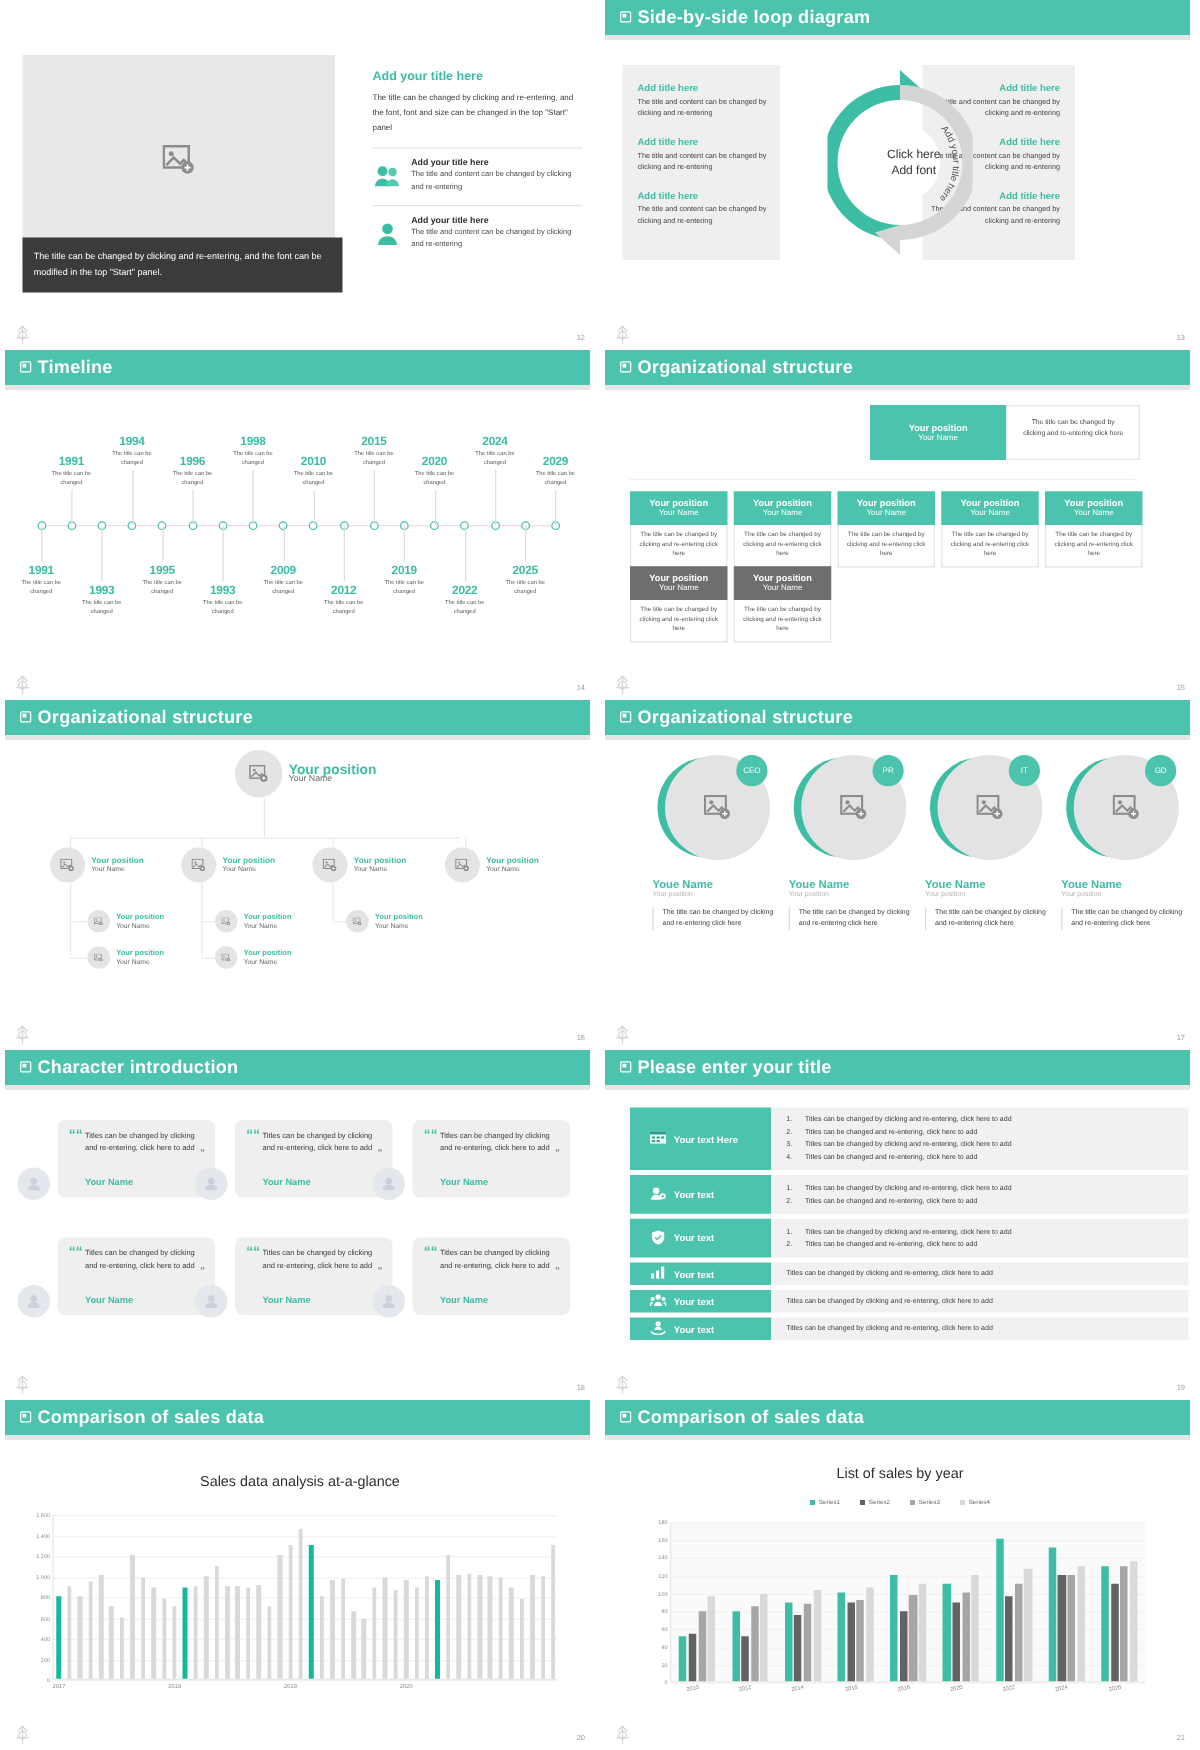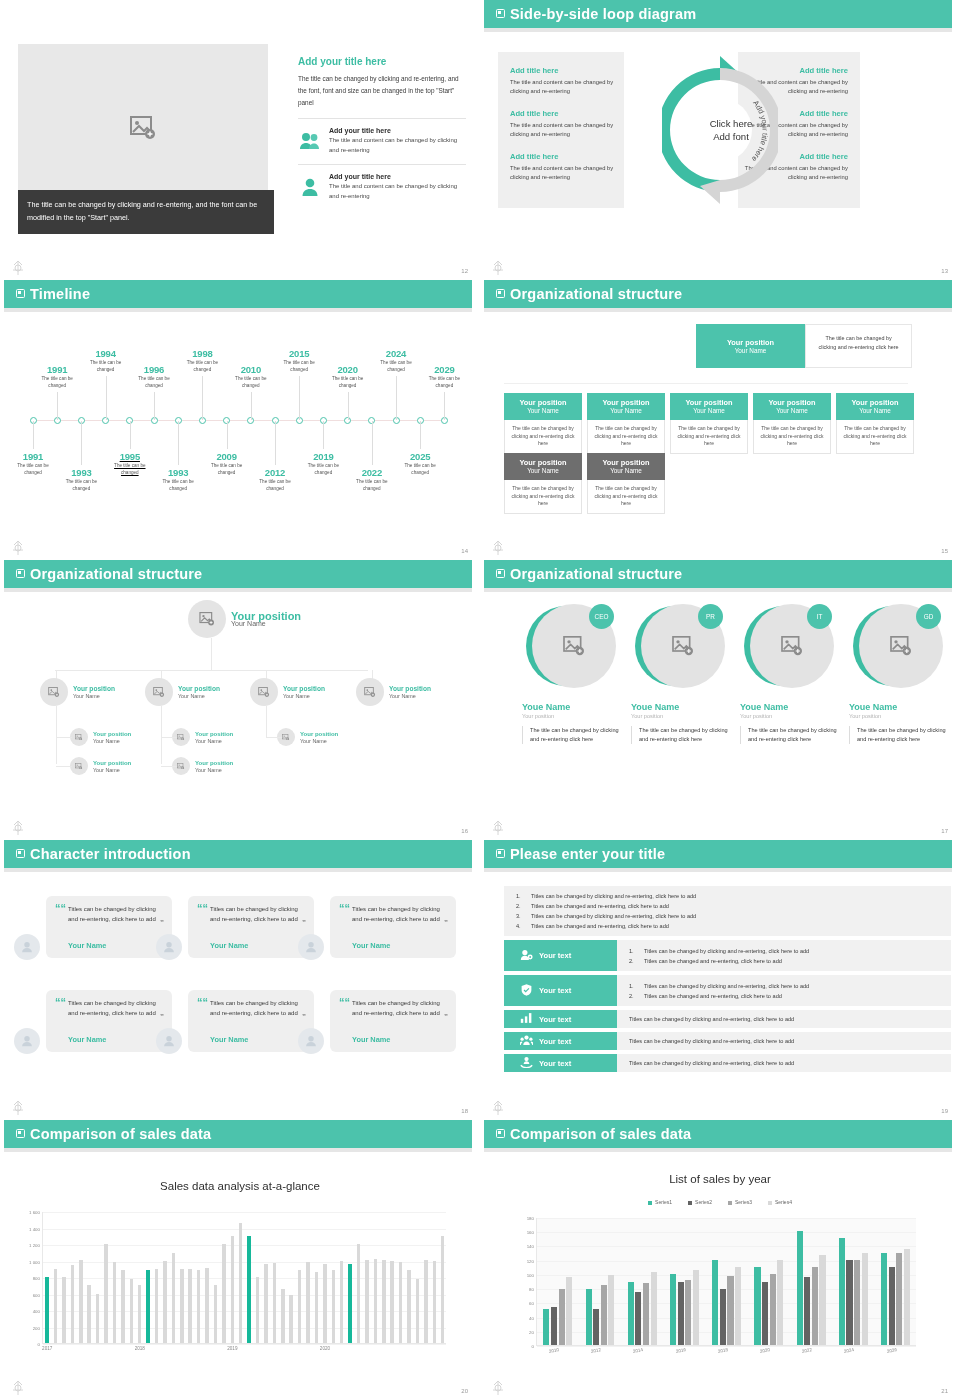--- a/index.html
+++ b/index.html
@@ -264,21 +264,21 @@
         <div class="d">The title can be changed</div>
       </div>
       <div class="tl-dot" style="left: 86.1px;"></div>
       <div class="tl-stem" style="left: 89.6px; top: 56px; height: 44px;"></div>
       <div class="tl-lab" style="left: 64.6px; top: 28px;">
         <div class="y">1994</div>
         <div class="d">The title can be changed</div>
       </div>
       <div class="tl-dot" style="left: 110.3px;"></div>
       <div class="tl-stem" style="left: 113.8px; top: 101px; height: 28px;"></div>
-      <div class="tl-lab" style="left: 88.8px; top: 131px; text-decoration: underline;">
+      <div class="tl-lab" style="left: 88.8px; top: 131px;">
         <div class="y">1995</div>
         <div class="d">The title can be changed</div>
       </div>
       <div class="tl-dot" style="left: 134.5px;"></div>
       <div class="tl-stem" style="left: 138px; top: 72px; height: 28px;"></div>
       <div class="tl-lab" style="left: 113px; top: 44px;">
         <div class="y">1996</div>
         <div class="d">The title can be changed</div>
       </div>
       <div class="tl-dot" style="left: 158.7px;"></div>
@@ -799,20 +799,32 @@
 </div>
 
 <div class="slide">
   <div class="hdr">
     <div class="hdr-ico"></div>
     <div class="hdr-title">Please enter your title</div>
     <div class="shadow"></div>
   </div>
   <div id="s19-root">
       <div class="r19" style="left: 24px; top: 46px; height: 50px;">
+        <div class="lab">
+          <span><svg width="13" height="12" viewBox="0 0 16 14">
+              <rect x="0" y="1" width="16" height="12" fill="#fff" opacity=".9"></rect>
+              <rect x="0" y="1" width="16" height="3" fill="#2a9e8a"></rect>
+              <rect x="2" y="6" width="3" height="2" fill="#2a9e8a"></rect>
+              <rect x="6.5" y="6" width="3" height="2" fill="#2a9e8a"></rect>
+              <rect x="11" y="6" width="3" height="2" fill="#2a9e8a"></rect>
+              <rect x="2" y="9.5" width="3" height="2" fill="#2a9e8a"></rect>
+              <rect x="6.5" y="9.5" width="3" height="2" fill="#2a9e8a"></rect>
+            </svg></span>
+          <span>Your text Here</span>
+        </div>
         <div class="con">
           <div class="li">
             <span class="num">1.</span>
             <span>Titles can be changed by clicking and re-entering, click here to add</span>
           </div>
           <div class="li">
             <span class="num">2.</span>
             <span>Titles can be changed and re-entering, click here to add</span>
           </div>
           <div class="li">

